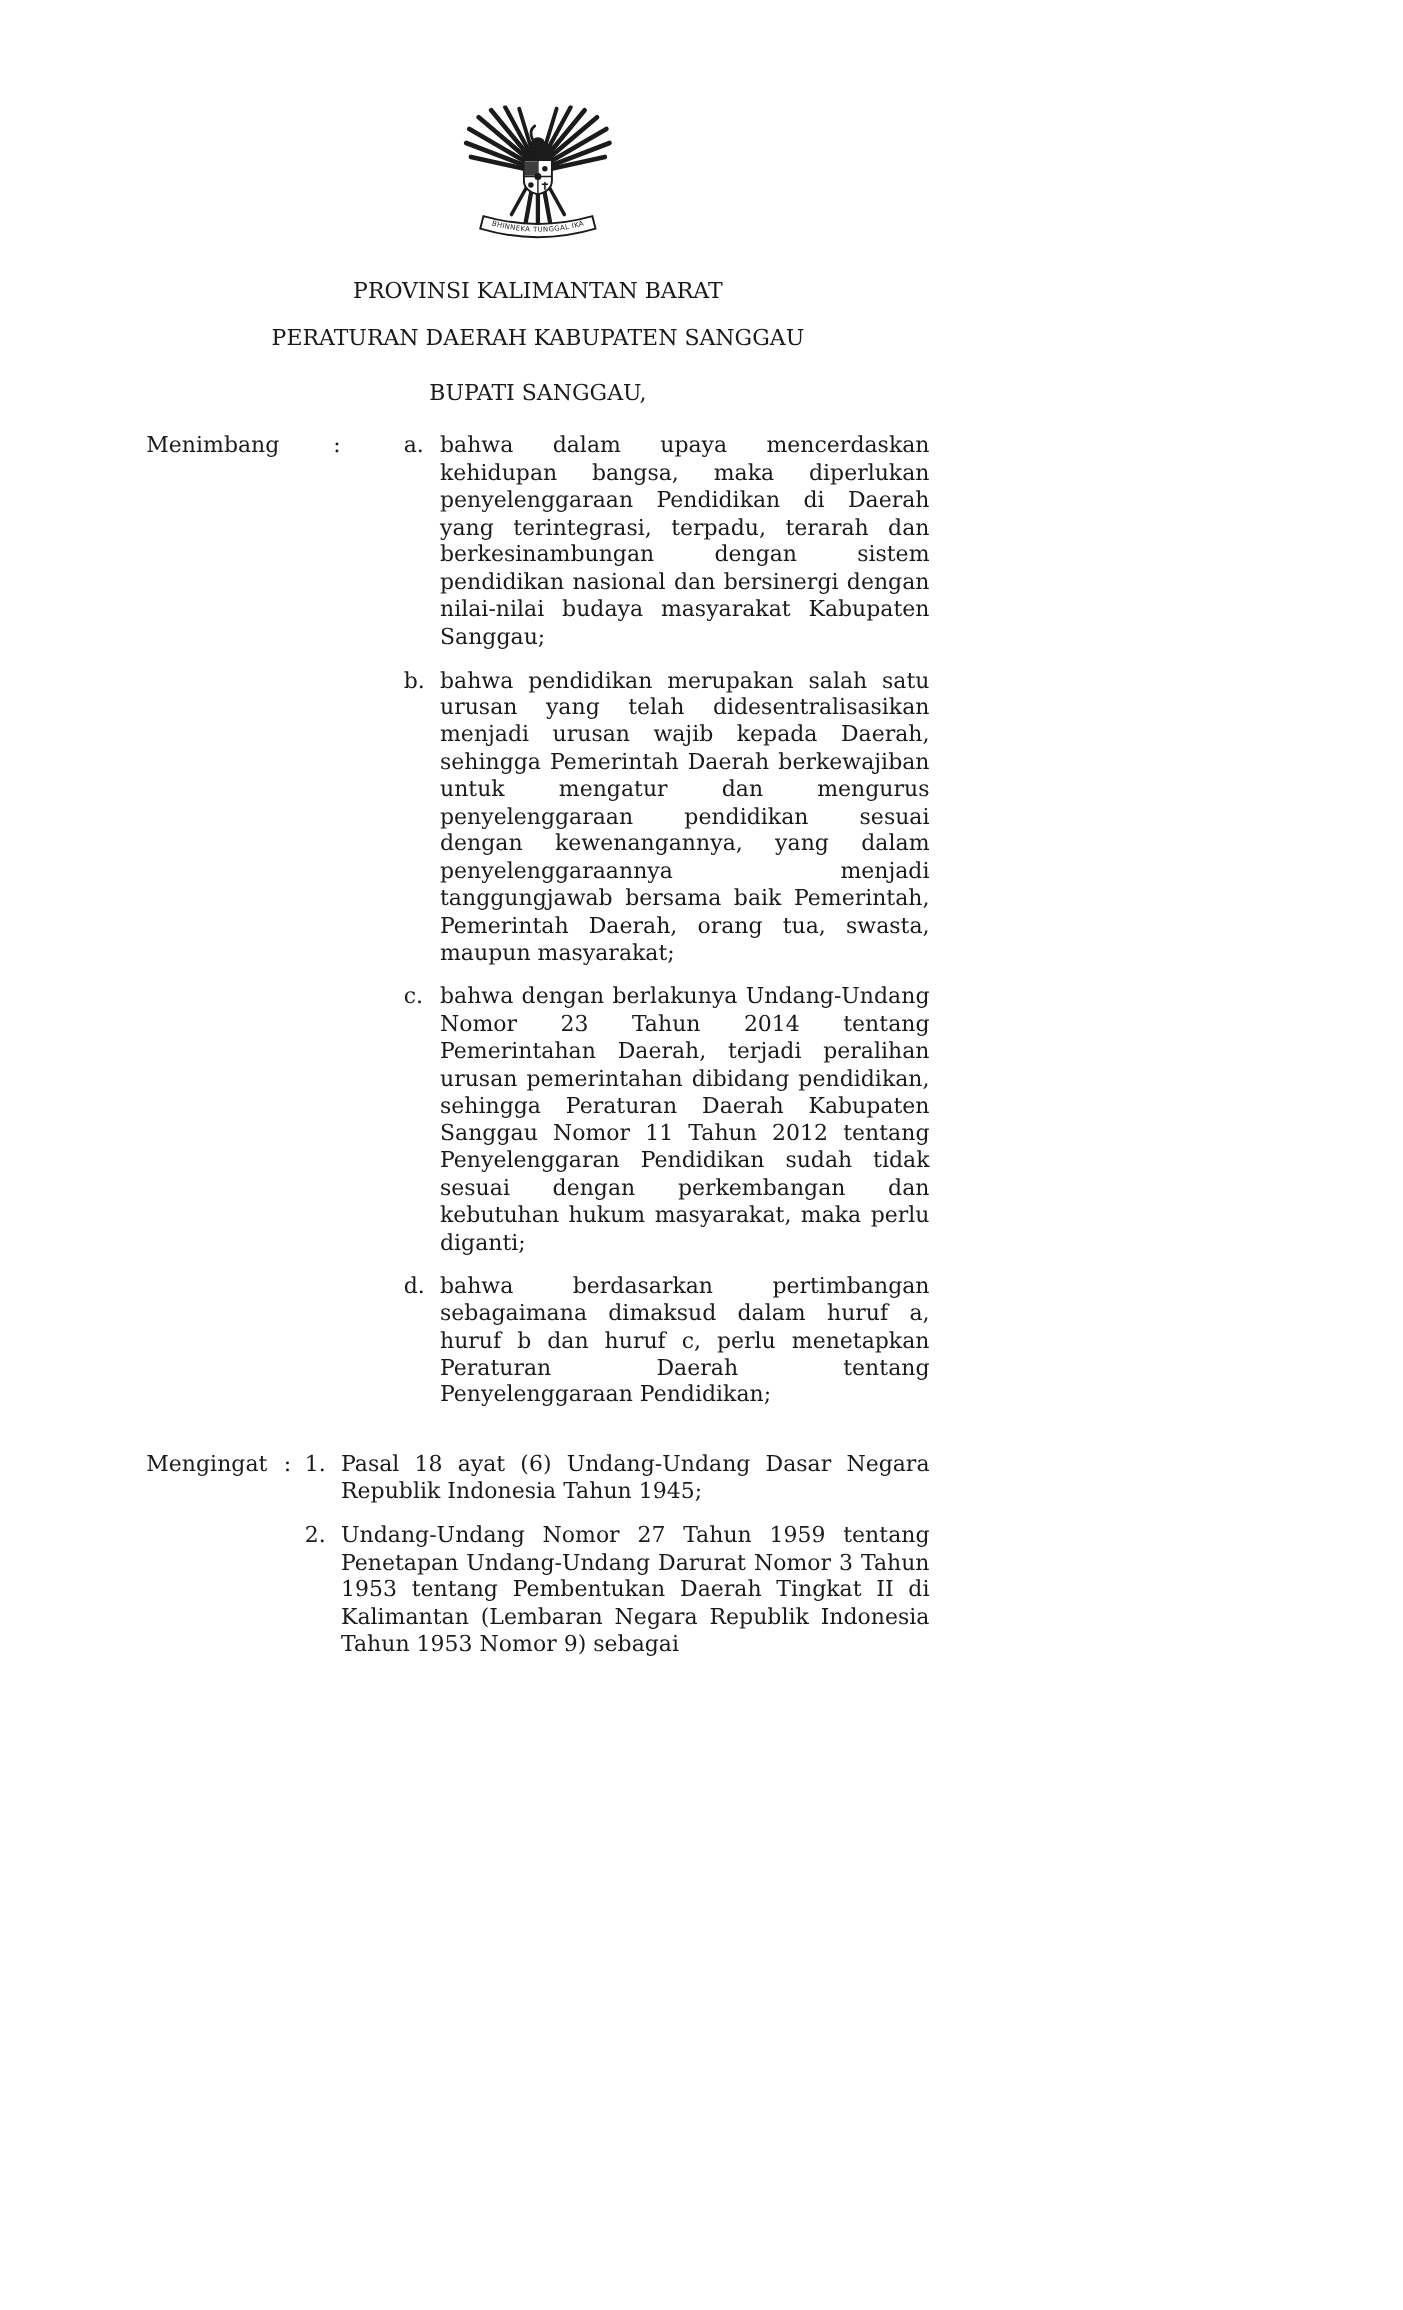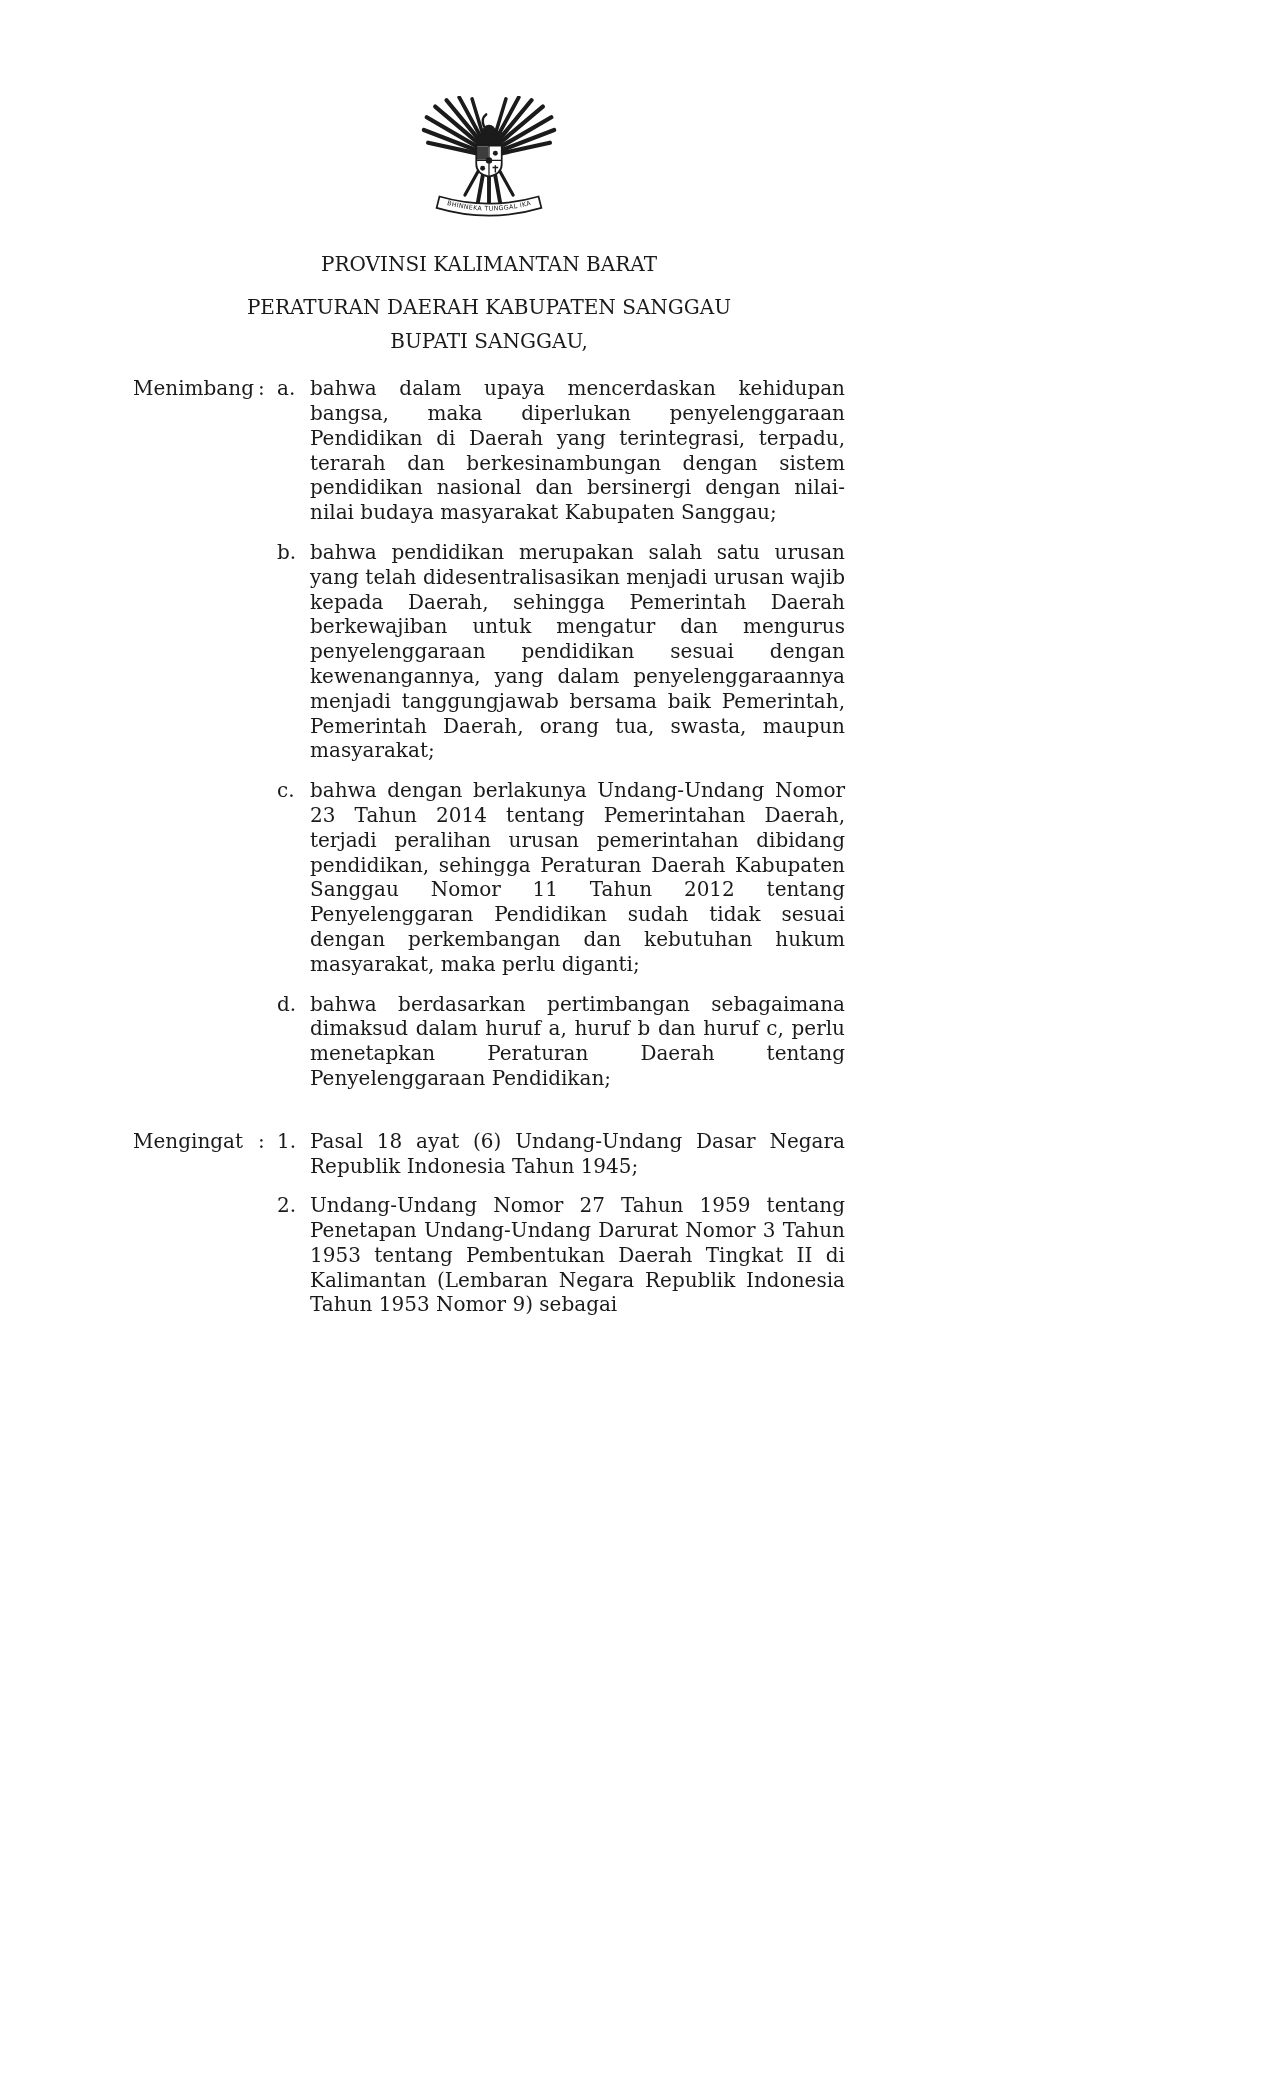--- a/index.html
+++ b/index.html
@@ -25,28 +25,28 @@
     margin-bottom: 12px;
   }
   .center-line {
     text-align: center;
     white-space: nowrap;
   }
   .mt18 { margin-top: 18px; }
   .mt11 { margin-top: 11px; }
   .mt9  { margin-top: 9px; }
   .mt20 { margin-top: 20px; }
-  .mt19 { margin-top: 10px; }
+  .mt19 { margin-top: 26px; }
 
   .clause-section {
     display: grid;
     grid-template-columns: 125px 19px 1fr;
     align-items: start;
   }
-  .clause-section.first { margin-top: 22px; }
+  .clause-section.first { margin-top: 22px; gap: 45px; }
   .clause-section.second { margin-top: 38px; }
   .clause-label { text-align: left; }
   .clause-colon { text-align: left; }
   .clause-items {
     display: flex;
     flex-direction: column;
     gap: 15px;
   }
   .clause-item { display: flex; }
   .clause-item .marker { flex: 0 0 33px; }

